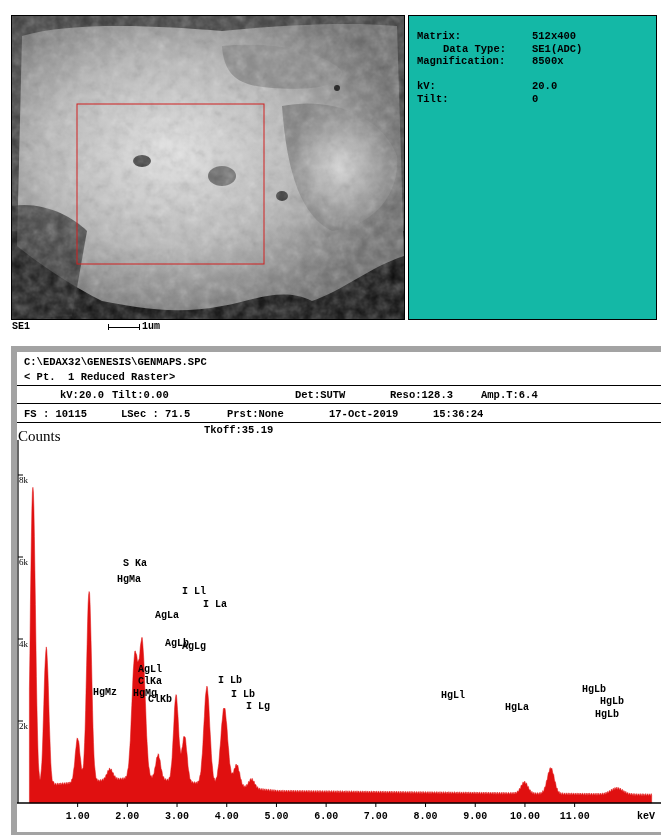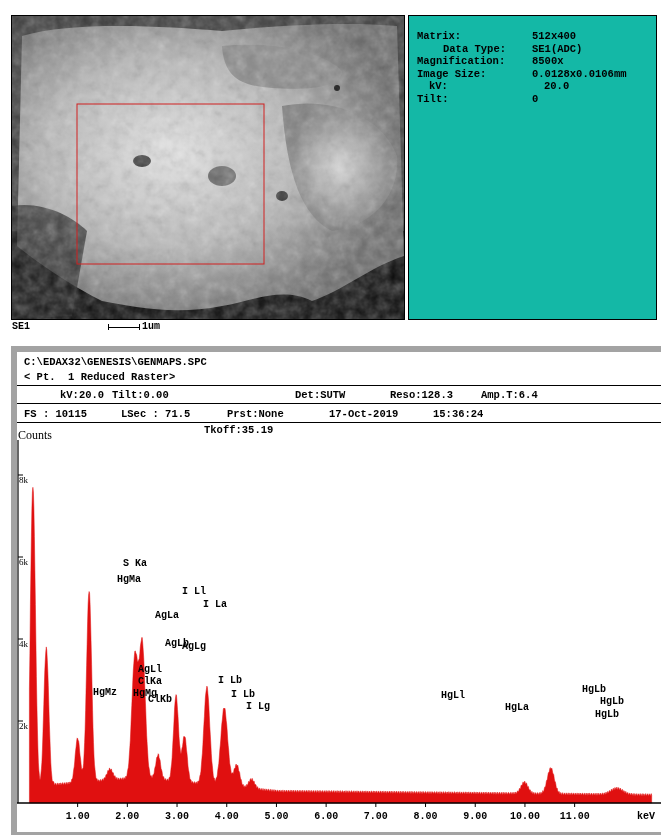--- a/index.html
+++ b/index.html
@@ -9,21 +9,21 @@
   #info { position:absolute; left:408px; top:15px; width:247px; height:303px; border:1px solid #000; background:#14b8a6; }
   #info .row { position:absolute; left:8px; font-size:10.5px; font-weight:bold; }
   #info .row .k { display:inline-block; width:115px; }
   #se1 { position:absolute; left:12px; top:321px; font-size:10px; font-weight:bold; }
   #scalebar { position:absolute; left:108px; top:321px; font-size:10px; font-weight:bold; display:flex; align-items:center; }
   #scalebar .bar { width:30px; height:6px; border-left:1px solid #000; border-right:1px solid #000; position:relative; margin-right:2px; }
   #scalebar .bar::after { content:""; position:absolute; left:0; right:0; top:3px; border-top:1px solid #000; }
   #spec { position:absolute; left:11px; top:346px; width:644px; height:480px; border:6px solid #a3a3a3; background:#fff; }
   .hline { position:absolute; left:0; right:0; border-top:1px solid #000; }
   .ht { position:absolute; font-size:10.5px; font-weight:bold; white-space:pre; }
-  #counts { position:absolute; left:1px; top:76px; font-family:"Liberation Serif", "DejaVu Serif", serif; font-size:12px; }
+  #counts { position:absolute; left:1px; top:76px; font-family:"Liberation Serif", "DejaVu Serif", serif; font-size:15px; }
   #plot { position:absolute; left:0; top:88px; }
   .lbl { font-family:"Liberation Mono", "DejaVu Sans Mono", monospace; font-weight:bold; font-size:10px; fill:#000; }
   .ytick { font-family:"Liberation Serif", "DejaVu Serif", serif; font-size:9px; fill:#000; }
 </style>
 </head>
 <body>
 
 <div id="sem">
   <svg width="392" height="303" viewBox="0 0 392 303">
     <defs>
@@ -57,22 +57,21 @@
     <path d="M0,190 C30,185 60,200 75,215 L60,300 L0,303 Z" fill="#1a1a1a" opacity="0.7"></path>
     <rect width="392" height="303" fill="#ffffff" filter="url(#noise)"></rect>
     <rect x="65" y="88" width="187" height="160" fill="none" stroke="#d02020" stroke-width="1"></rect>
   </svg>
 </div>
 
 <div id="info">
   <div class="row" style="top:14px;"><span class="k">Matrix:</span><span>512x400</span></div>
   <div class="row" style="top:26.5px;text-align:center;"><span class="k">Data Type:</span><span>SE1(ADC)</span></div>
   <div class="row" style="top:39px;"><span class="k">Magnification:</span><span>8500x</span></div>
-  <div class="row" style="top:51.5px;"><span class="k">Image Size:</span><span>0.0128x0.0106mm</span></div>
-  <div class="row" style="top:64px;margin-left:12px;"><span class="k">kV:</span><span>20.0</span></div>
+  <div class="row" style="top:64px;"><span class="k">kV:</span><span>20.0</span></div>
   <div class="row" style="top:76.5px;"><span class="k">Tilt:</span><span>0</span></div>
 </div>
 
 <div id="se1">SE1</div>
 <div id="scalebar">
   <span class="bar"></span>
   <span>1um</span>
 </div>
 
 <div id="spec">

